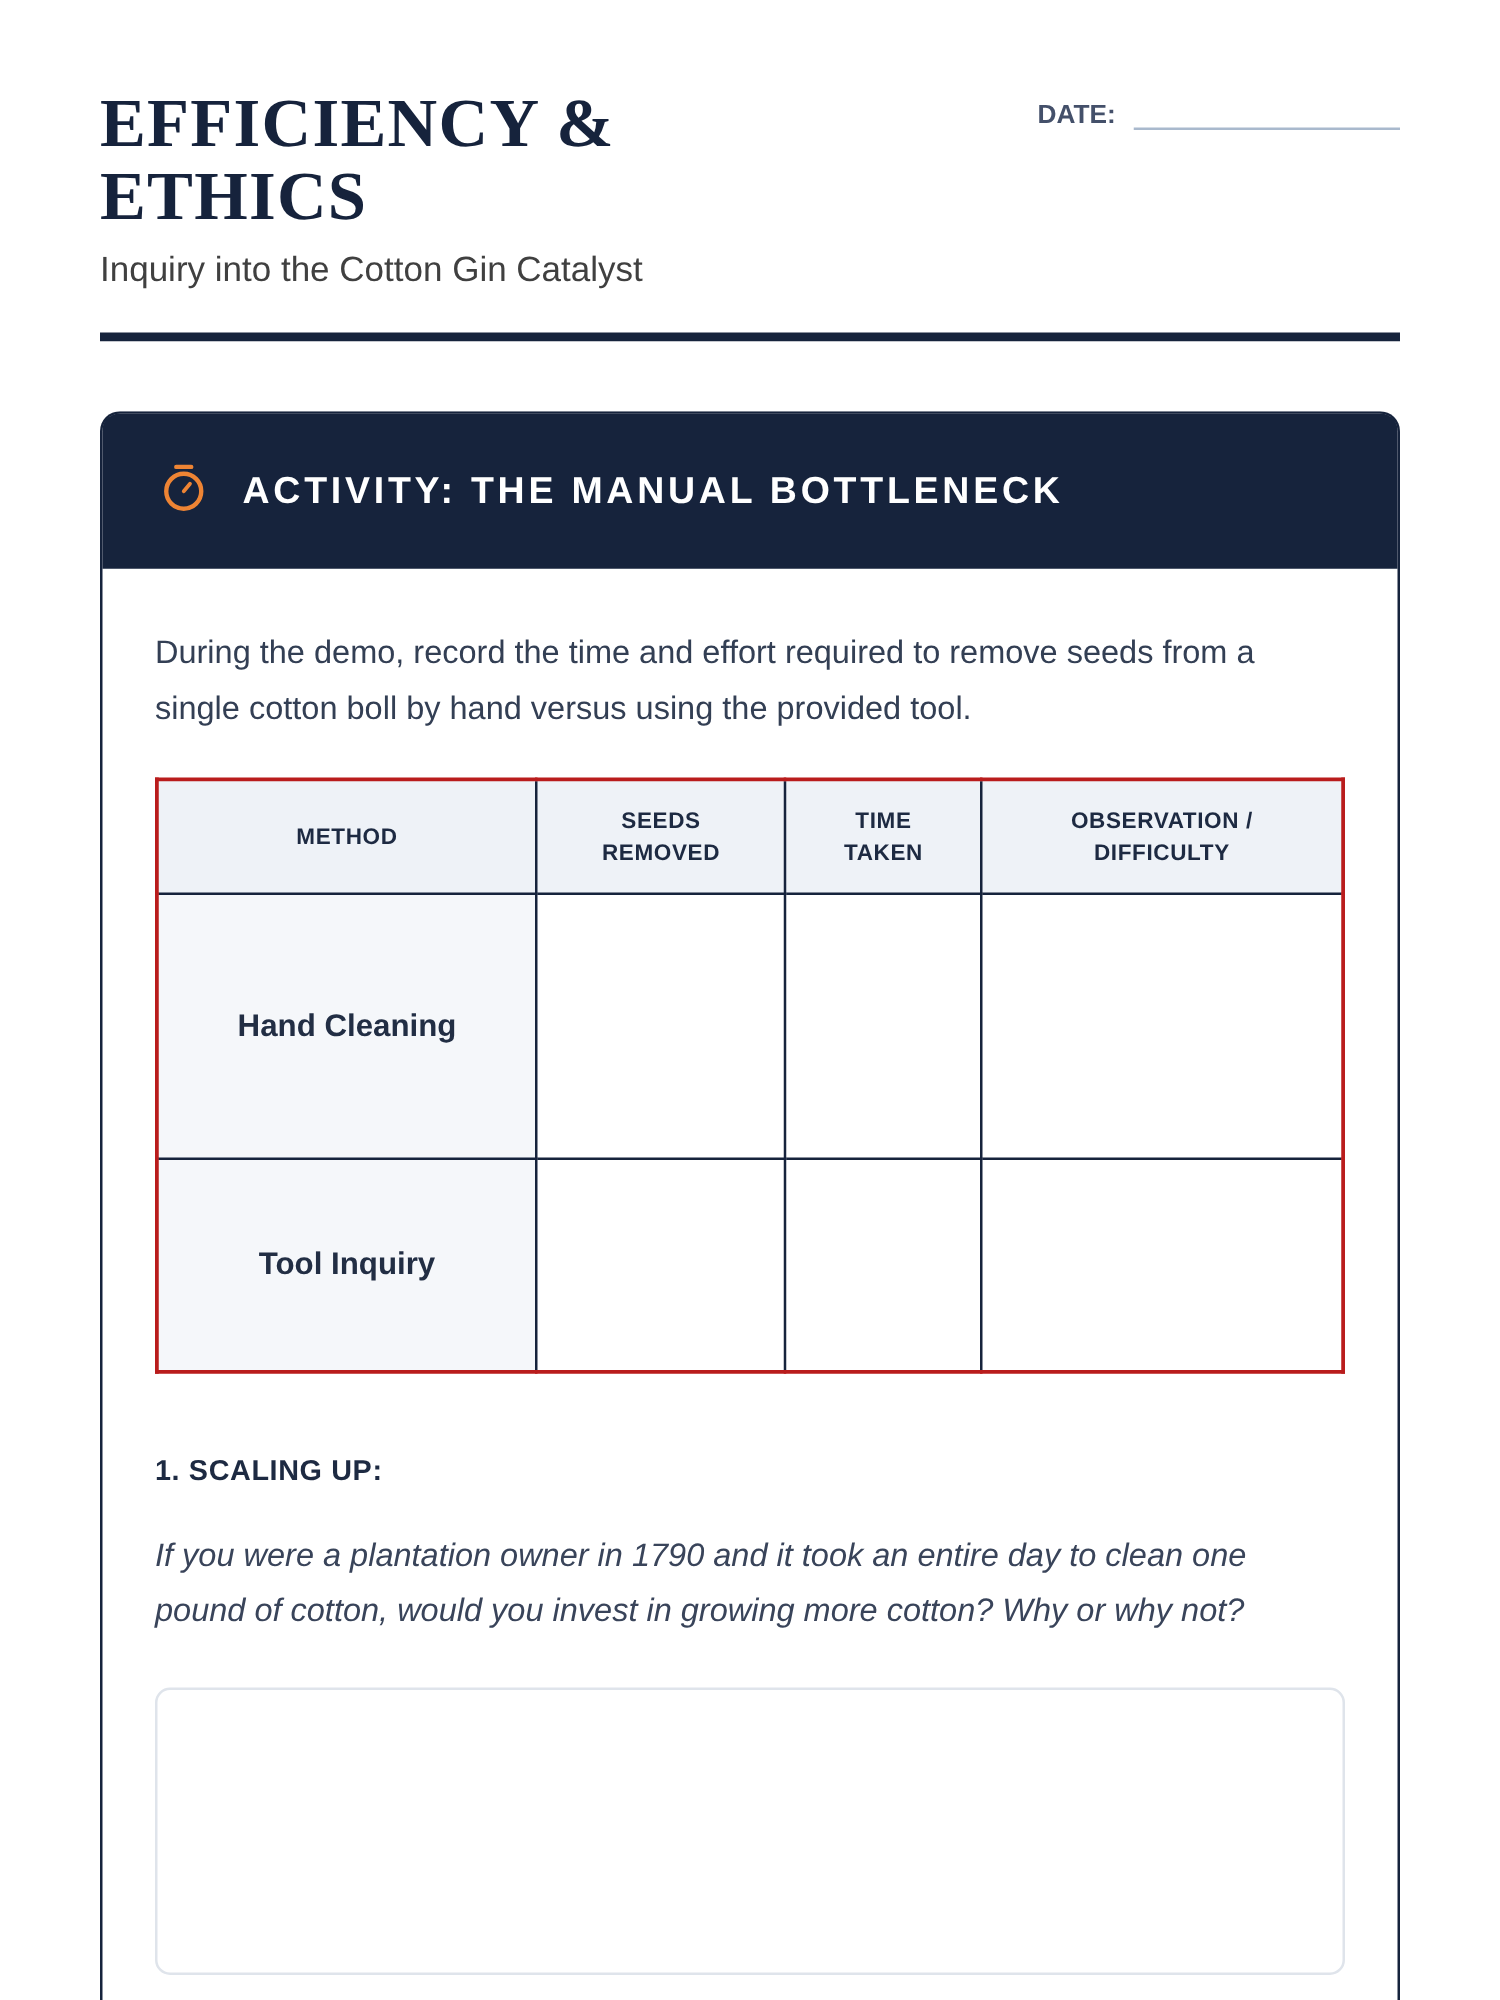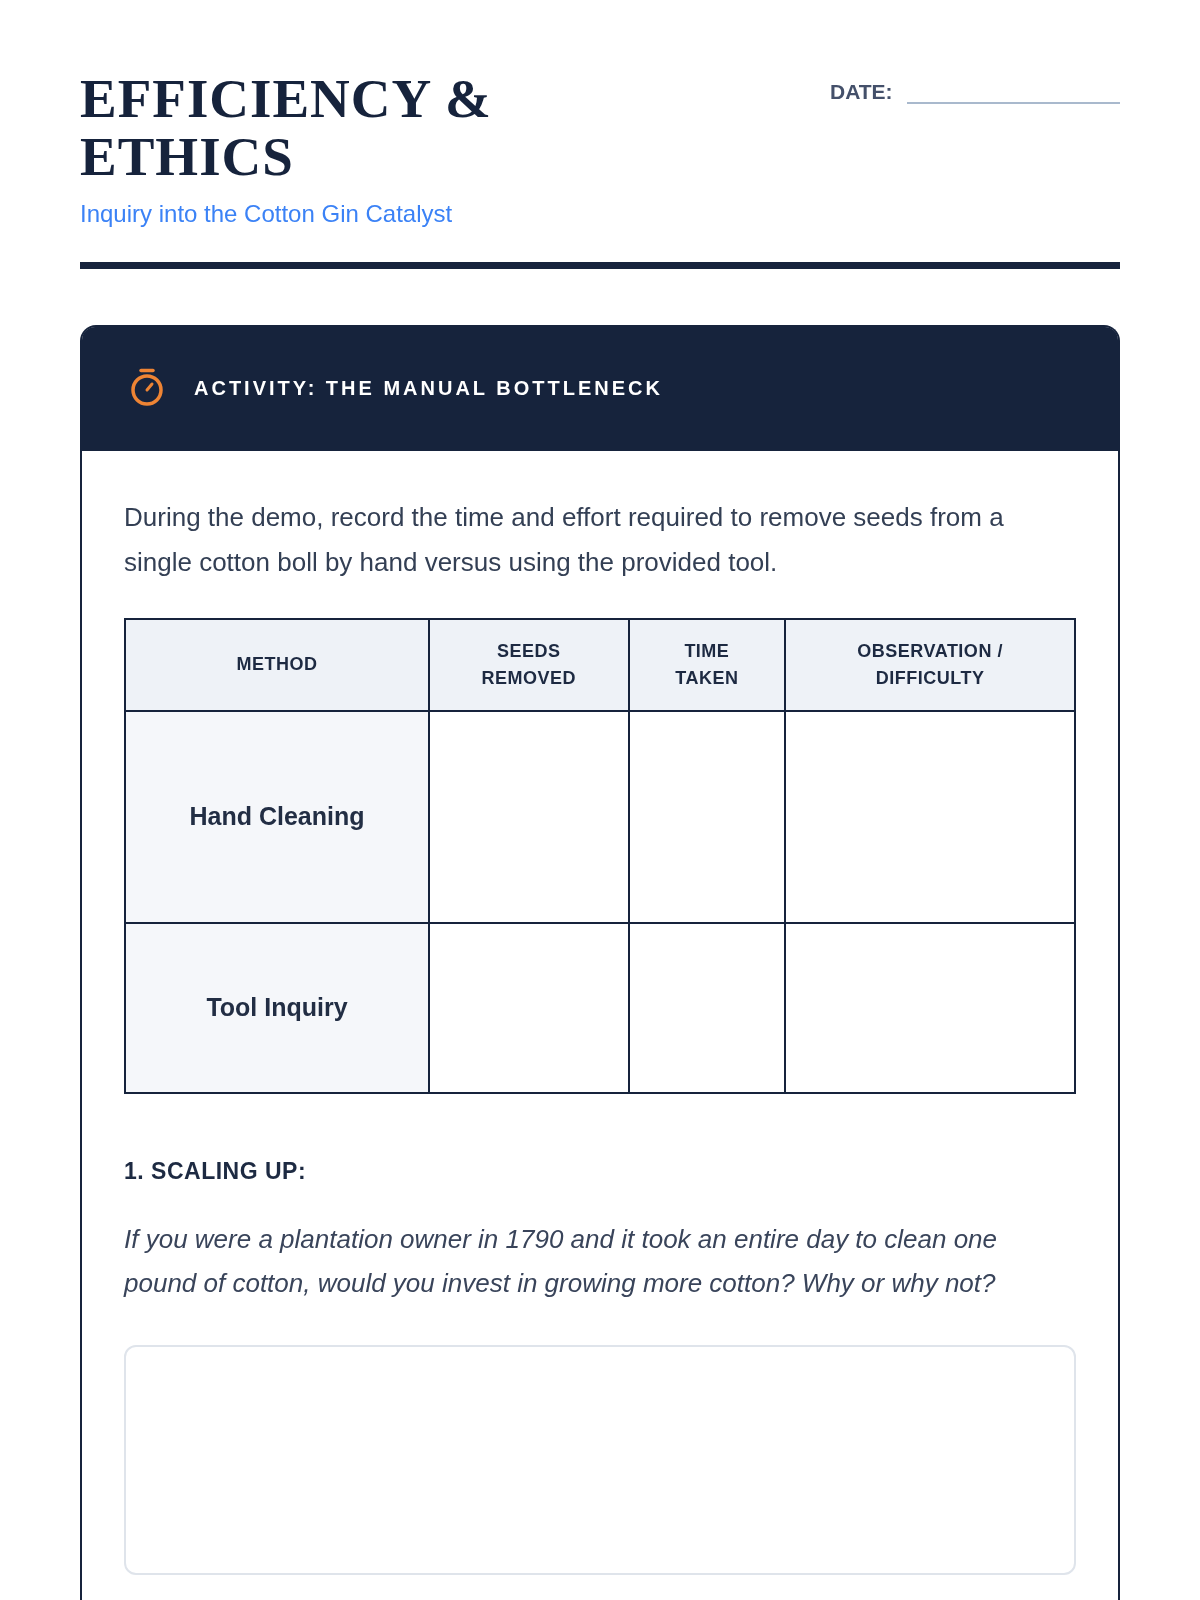--- a/index.html
+++ b/index.html
@@ -27,22 +27,22 @@
   .doc-title {
     font-family: "Liberation Serif", "DejaVu Serif", serif;
     font-weight: 700;
     font-size: 55px;
     letter-spacing: 1px;
     color: #16233c;
     line-height: 1.05;
   }
   .doc-subtitle {
     margin-top: 14px;
-    font-size: 24px;
-    color: #3b82f6;
+    font-size: 28px;
+    color: #404040;
   }
   .fill-block {
     width: 315px;
     padding-top: 8px;
   }
   .fill-row {
     display: flex;
     align-items: flex-end;
     margin-bottom: 30px;
   }
@@ -80,21 +80,21 @@
   .card-header {
     background: #16233c;
     border-radius: 13px 13px 0 0;
     height: 124px;
     display: flex;
     align-items: center;
     padding: 0 44px;
   }
   .card-title {
     color: #ffffff;
-    font-size: 20px;
+    font-size: 30px;
     font-weight: 700;
     letter-spacing: 3px;
     margin-left: 26px;
   }
   .stopwatch { flex: 0 0 auto; display: block; }
 
   .card-body {
     padding: 44px 42px 40px 42px;
   }
   .intro-text {
@@ -102,21 +102,21 @@
     line-height: 1.75;
     color: #333f54;
     max-width: 920px;
   }
 
   
   table.record-table {
     margin-top: 32px;
     width: 100%;
     border-collapse: collapse;
-    border: 1px solid #b91c1c;
+    border: 3px solid #b91c1c;
   }
   .record-table th, .record-table td {
     border: 2px solid #16233c;
     text-align: center;
     vertical-align: middle;
   }
   .record-table th {
     background: #eef2f7;
     font-size: 18px;
     font-weight: 700;

